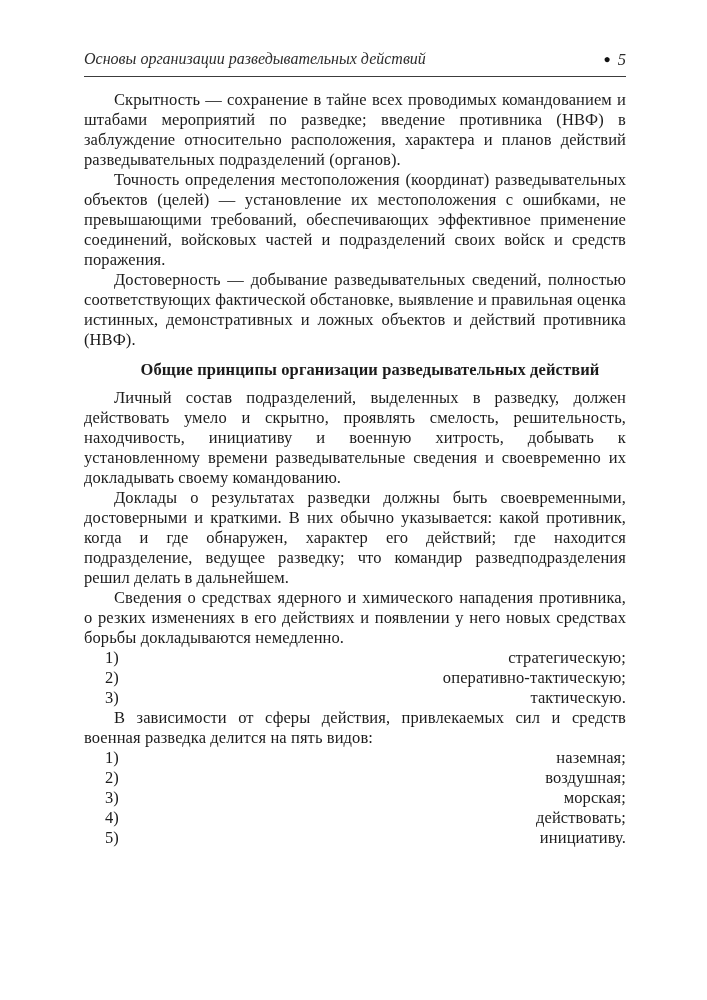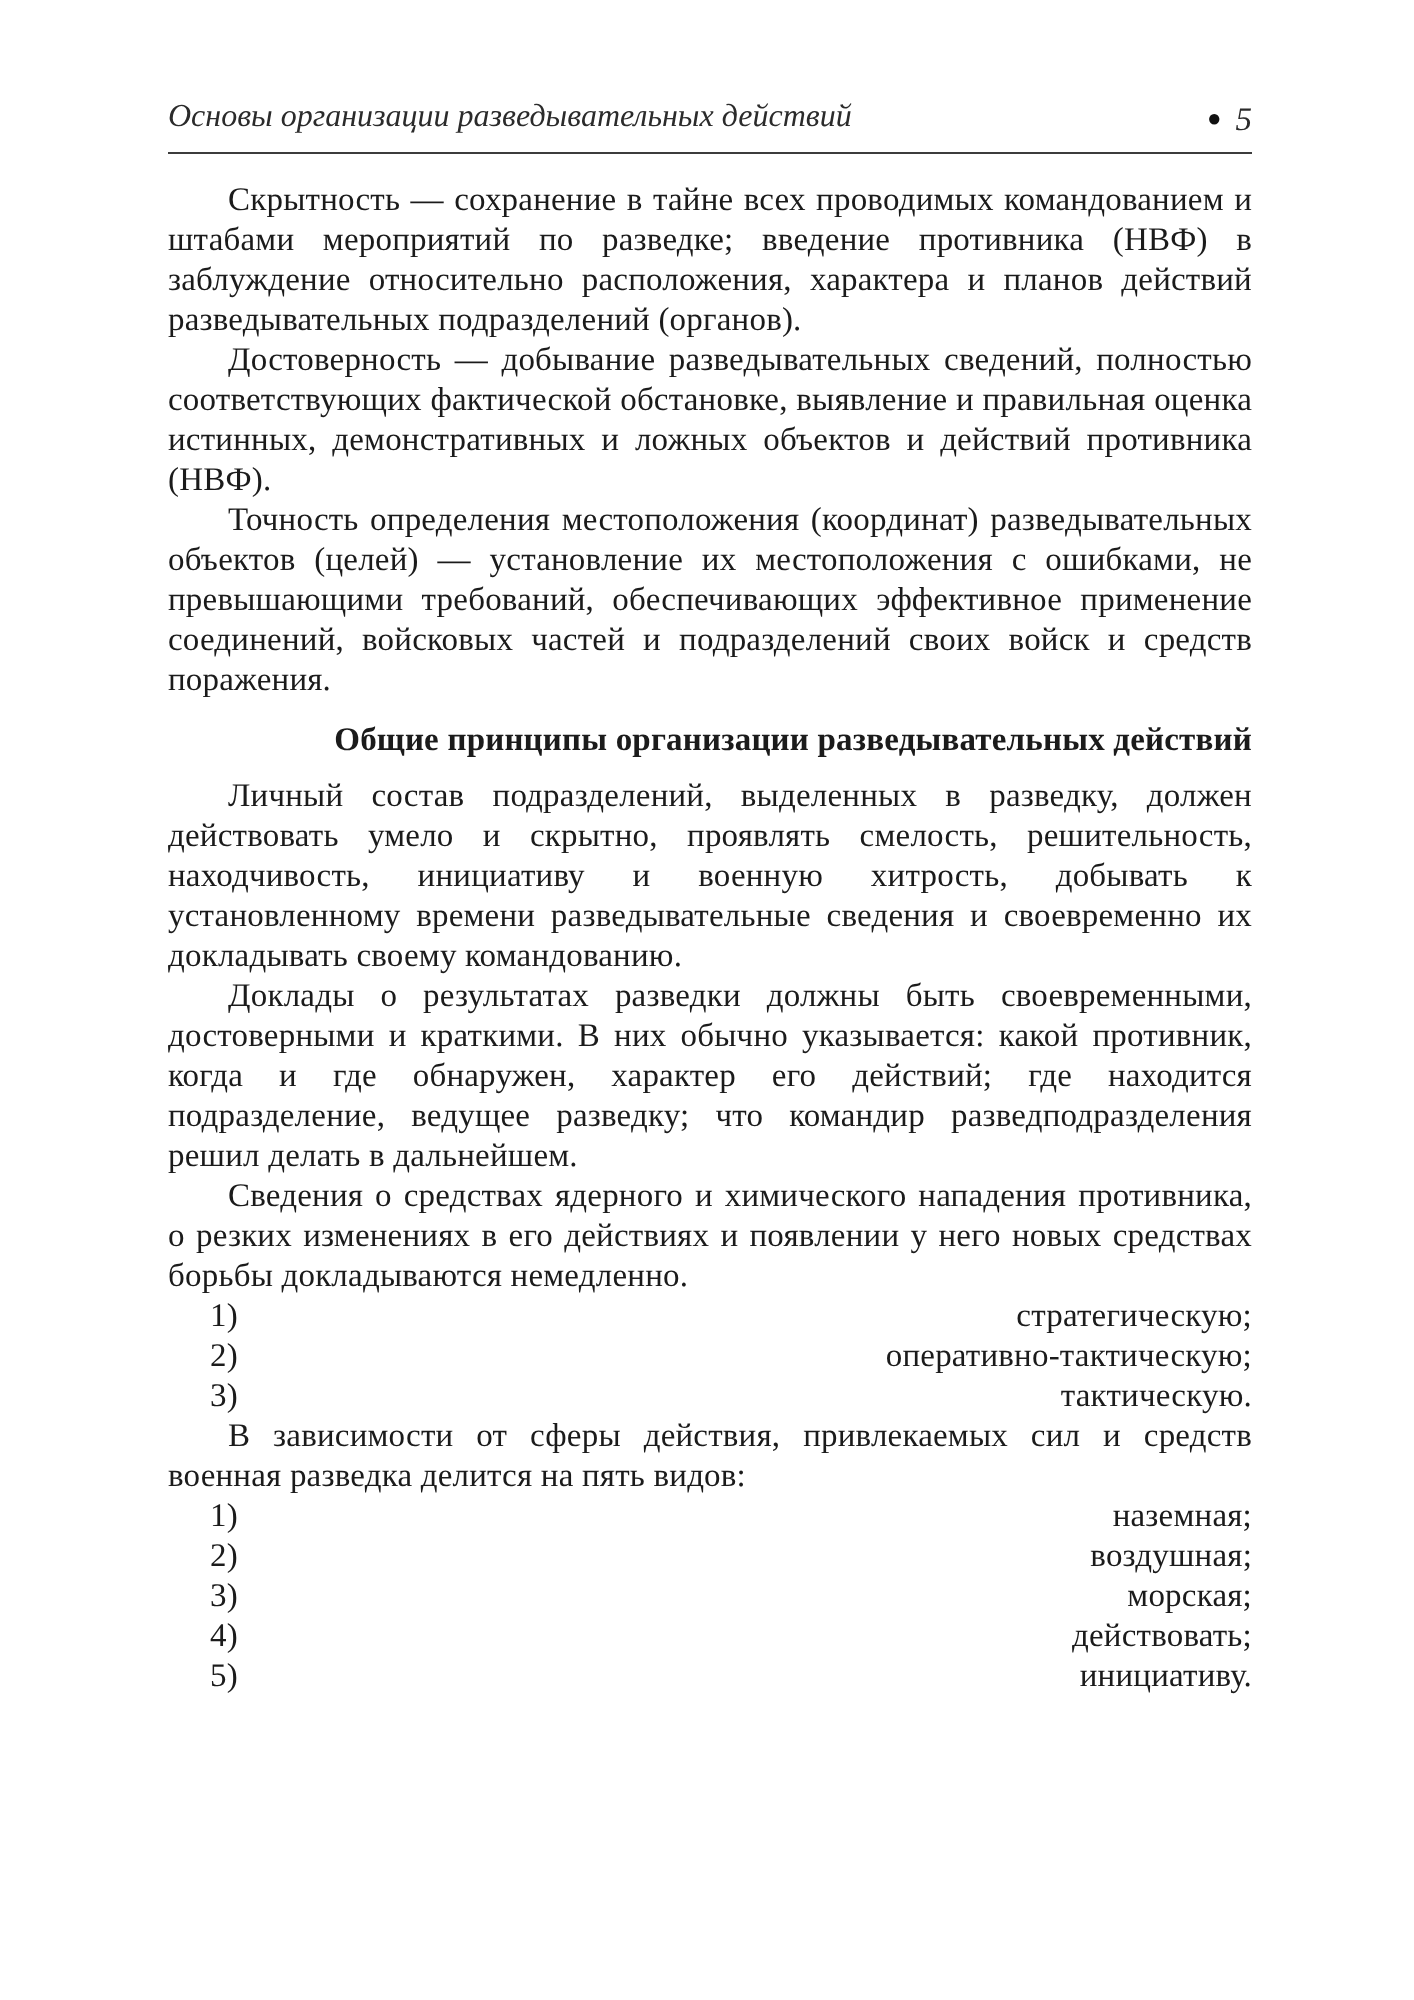--- a/index.html
+++ b/index.html
@@ -39,21 +39,21 @@
     font-size:16.5px;
     line-height:20px;
     text-align:justify;
     letter-spacing:.1px;
   }
   .para{margin:0;text-indent:30px;}
   .lead-italic{}
   .heading{
     font-weight:bold;
     text-indent:30px;
-    text-align:right;
+    text-align:center;
     margin:10px 0 8px 0;
     font-size:16.5px;
   }
   .list{margin:0;}
   .li{display:flex;text-align:left;}
   .li .num{flex:0 0 33px;margin-left:21px;}
   .li .li-text{flex:1;text-align:right;}
 </style>
 </head>
 <body>
@@ -66,23 +66,23 @@
       <span class="folio">
         <span class="bullet">●</span>
         <span class="num">5</span>
       </span>
     </div>
 
     <div class="body">
 
       <p class="para"><span class="lead-italic">Скрытность</span><span> — сохранение в тайне всех проводимых командованием и штабами мероприятий по разведке; введение противника (НВФ) в заблуждение относительно расположения, характера и планов действий разведывательных подразделений (органов).</span></p>
 
+      <p class="para"><span class="lead-italic">Точность определения местоположения (координат) разведывательных объектов (целей)</span><span> — установление их местоположения с ошибками, не превышающими требований, обеспечивающих эффективное применение соединений, войсковых частей и подразделений своих войск и средств поражения.</span></p>
+
       <p class="para"><span class="lead-italic">Достоверность</span><span> — добывание разведывательных сведений, полностью соответствующих фактической обстановке, выявление и правильная оценка истинных, демонстративных и ложных объектов и действий противника (НВФ).</span></p>
-
-      <p class="para"><span class="lead-italic">Точность определения местоположения (координат) разведывательных объектов (целей)</span><span> — установление их местоположения с ошибками, не превышающими требований, обеспечивающих эффективное применение соединений, войсковых частей и подразделений своих войск и средств поражения.</span></p>
 
       <div class="heading">Общие принципы организации разведывательных действий</div>
 
       <p class="para">Личный состав подразделений, выделенных в разведку, должен действовать умело и скрытно, проявлять смелость, решительность, находчивость, инициативу и военную хитрость, добывать к установленному времени разведывательные сведения и своевременно их докладывать своему командованию.</p>
       <p class="para">Доклады о результатах разведки должны быть своевременными, достоверными и краткими. В них обычно указывается: какой противник, когда и где обнаружен, характер его действий; где находится подразделение, ведущее разведку; что командир разведподразделения решил делать в дальнейшем.</p>
       <p class="para">Сведения о средствах ядерного и химического нападения противника, о резких изменениях в его действиях и появлении у него новых средствах борьбы докладываются немедленно.</p>
 
 
 
       <div class="list">

